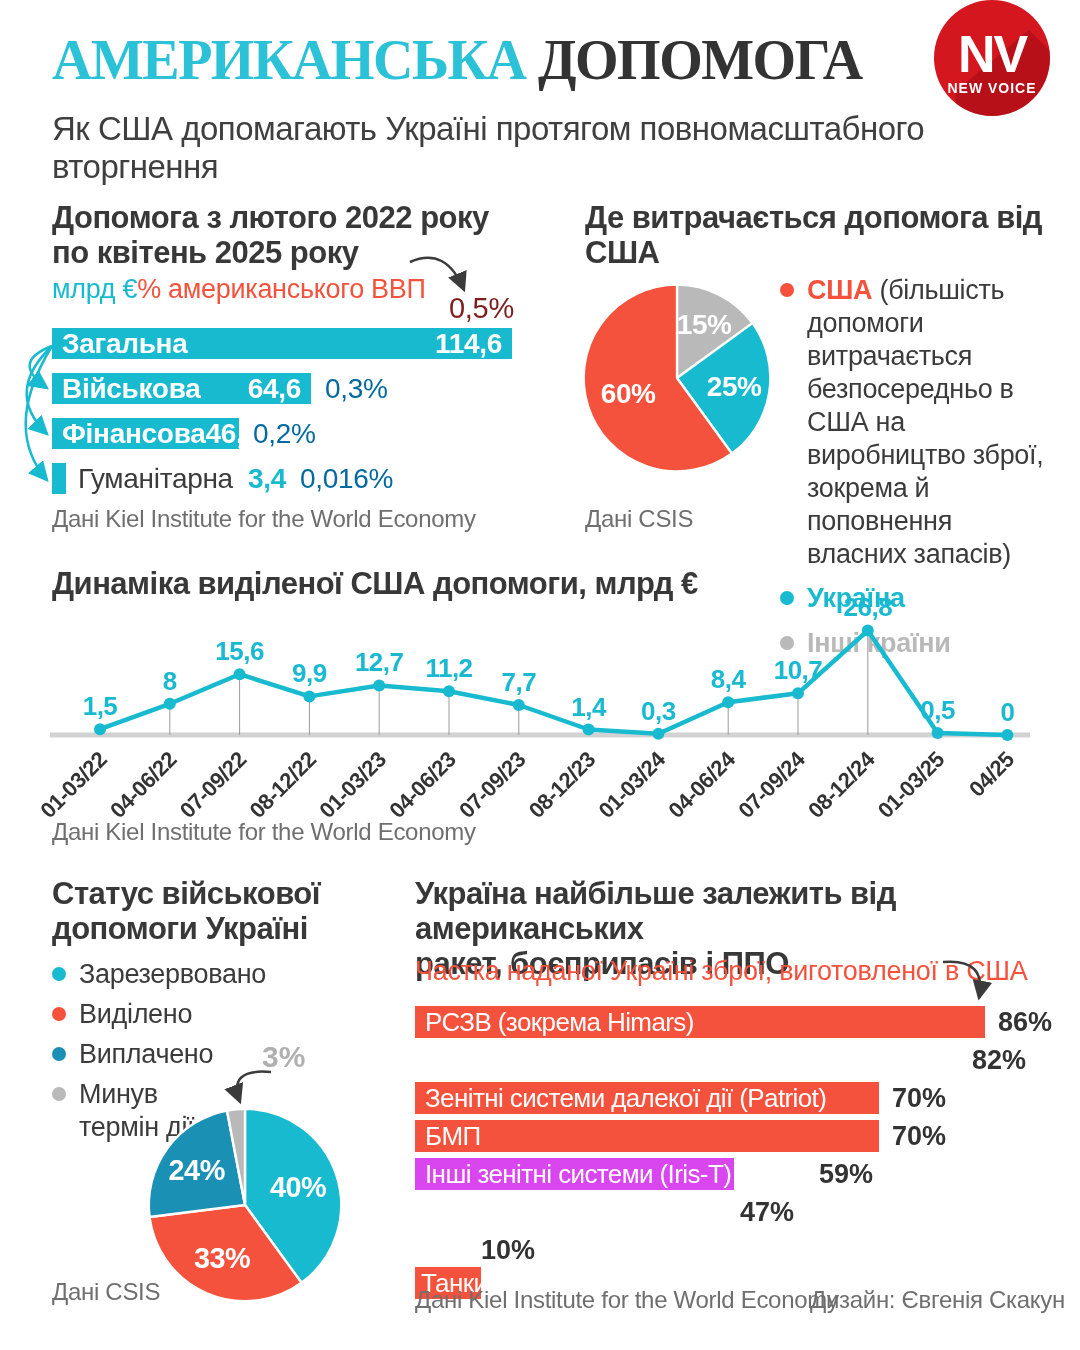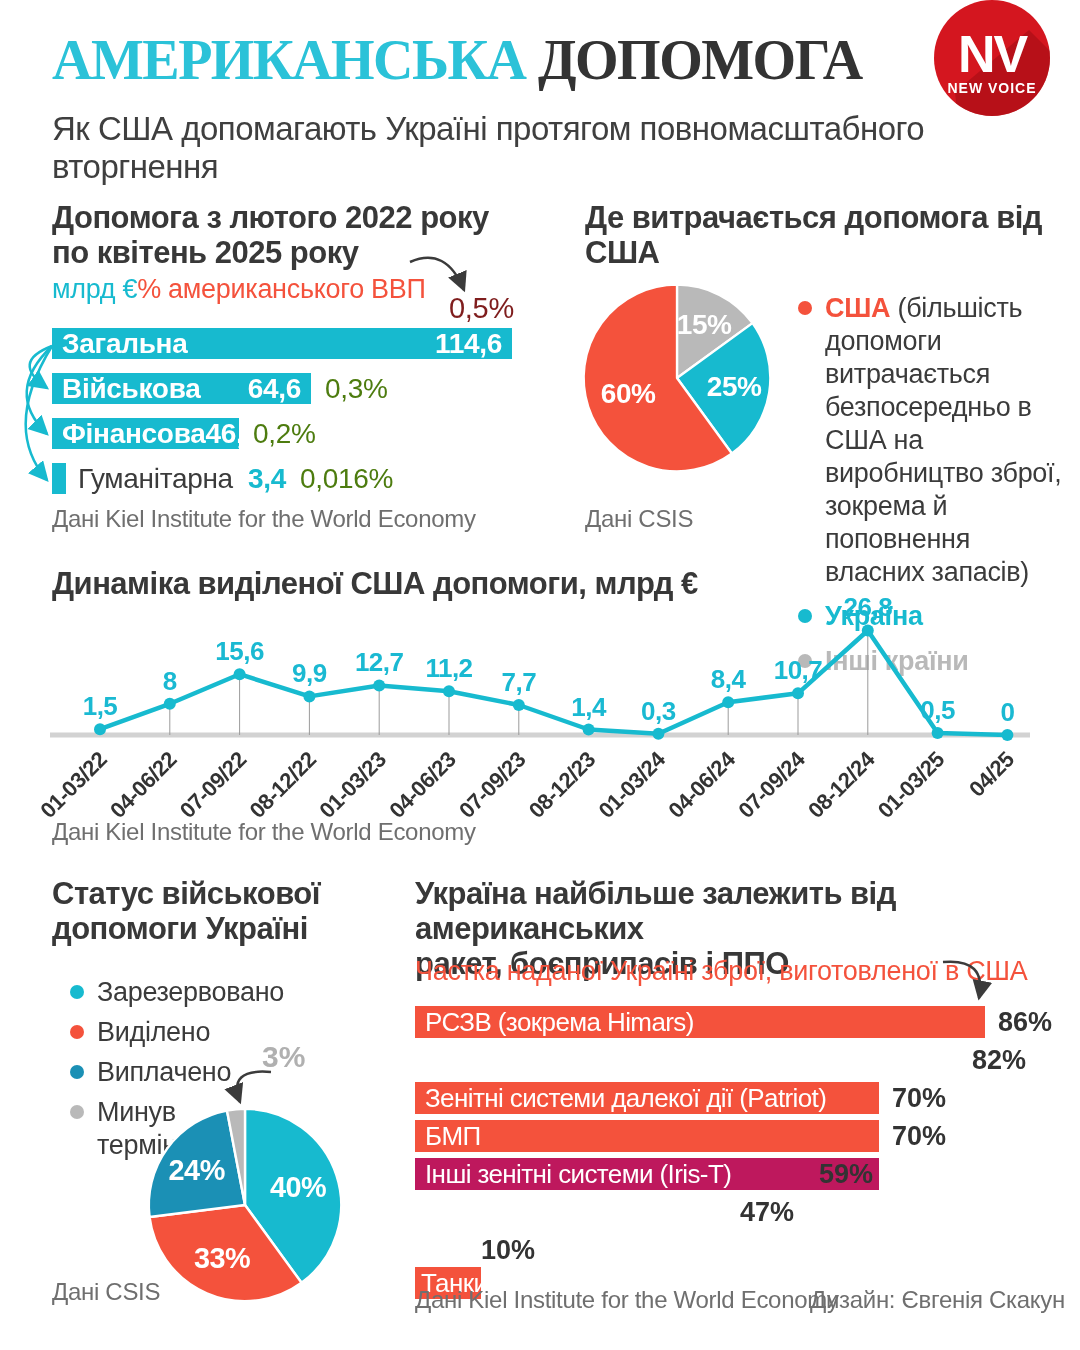--- a/index.html
+++ b/index.html
@@ -21,26 +21,26 @@
   .source{font-size:24px;color:#6f6f6f;letter-spacing:-0.3px;}
 
   
   .axis-labels{left:52px;top:274px;display:flex;font-size:27px;letter-spacing:-0.3px;}
   .gdp-callout{left:449px;top:292px;font-size:29px;color:#7f1d1d;letter-spacing:-0.3px;}
   .t-rows{left:52px;top:328px;width:520px;}
   .t-row{display:flex;align-items:center;height:31px;margin-bottom:14px;font-size:28px;letter-spacing:-0.3px;}
   .t-bar{height:31px;display:flex;justify-content:space-between;align-items:center;
     padding:0 10px;box-sizing:border-box;color:#fff;font-weight:700;}
   .t-bar.mini{padding:0;}
-  .t-gdp{color:#4d7c0f;margin-left:14px;}
+  .t-gdp{color:#0369a1;margin-left:14px;}
   .t-out-label{color:#3b3b3b;margin-left:12px;}
   .t-out-value{font-weight:700;margin-left:15px;}
 
   
-  .legend{list-style:none;margin:18px;padding:0;}
+  .legend{list-style:none;margin:0;padding:0;}
   .legend li{position:relative;padding-left:27px;font-size:27px;line-height:1.22;
     letter-spacing:-0.3px;margin-bottom:12px;white-space:pre-line;}
   .legend .bullet{position:absolute;left:0;top:9px;width:14px;height:14px;border-radius:50%;}
   .legend .legend-name{font-weight:700;}
   .spend-legend{left:780px;top:274px;width:272px;}
   .status-legend{left:52px;top:958px;width:240px;}
   .status-legend li{margin-bottom:7px;}
 
   .pct3-callout{left:262px;top:1040px;font-size:30px;font-weight:700;color:#b0b0b0;}
 
@@ -259,21 +259,21 @@
         </div>
         <span class="w-pct" style="left: 477px;">70%</span>
       </div>
       <div class="w-row">
         <div class="w-bar" style="width: 464px; background: rgb(244, 82, 60);">
           <span>БМП</span>
         </div>
         <span class="w-pct" style="left: 477px;">70%</span>
       </div>
       <div class="w-row">
-        <div class="w-bar" style="width: 464px; background: #be185d;">
+        <div class="w-bar" style="width: 319px; background: #d946ef;">
           <span>Інші зенітні системи (Iris-T)</span>
         </div>
         <span class="w-pct" style="left: 404px;">59%</span>
       </div>
       <div class="w-row">
         <span class="w-pct" style="left: 325px;">47%</span>
       </div>
       <div class="w-row">
         <div class="w-bar" style="width: 66px; background: rgb(244, 82, 60); padding-left: 6px; margin-top: 33px;">
           <span>Танки</span>

